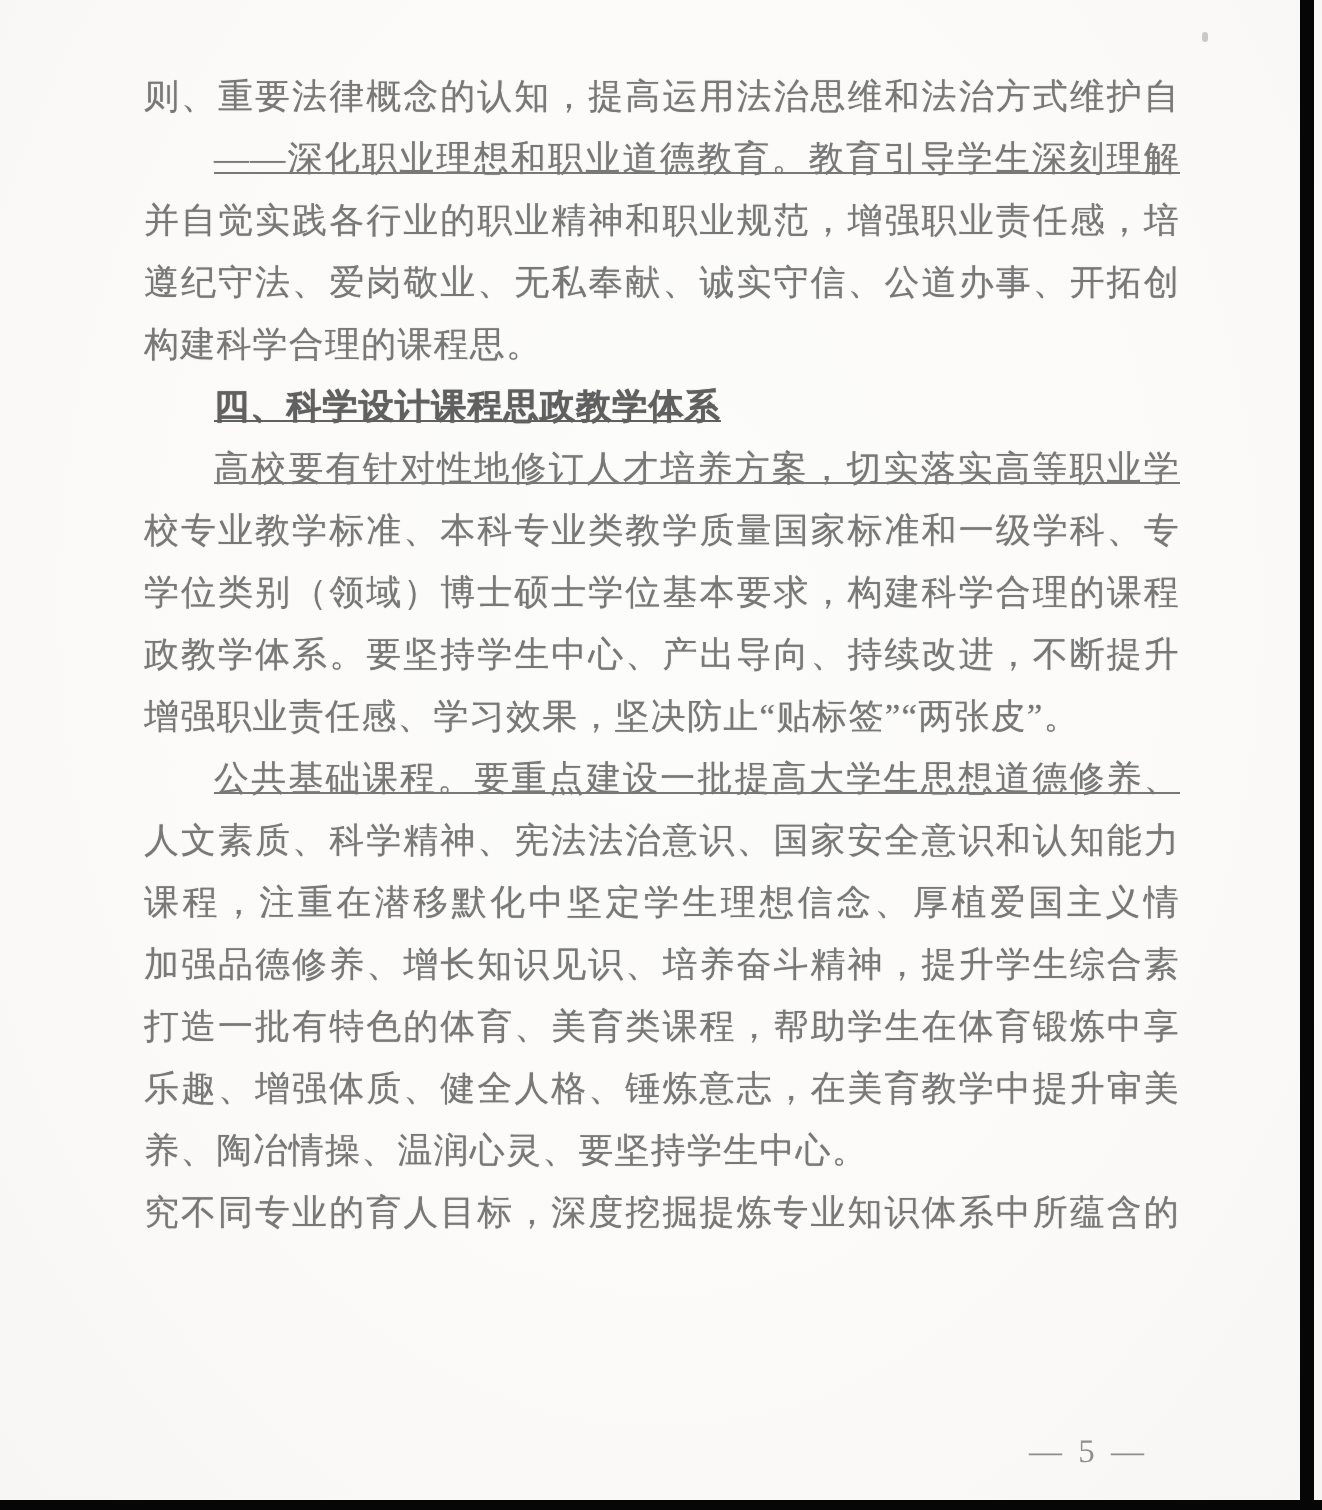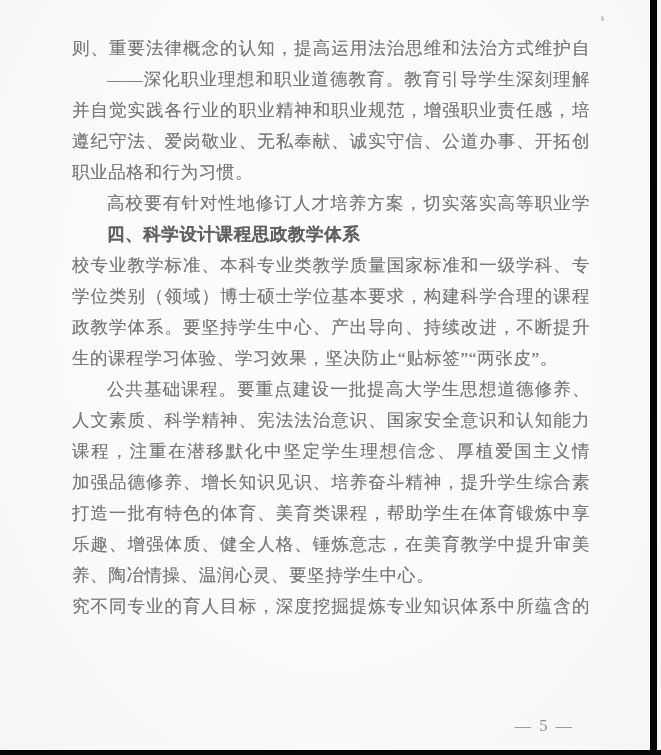--- a/index.html
+++ b/index.html
@@ -31,20 +31,21 @@
     overflow: hidden;
     text-align: justify;
     text-align-last: left;
     text-justify: inter-character;
   }
   .line.full {
     text-align-last: justify;
   }
   .line.indent {
     text-indent: 35px;
+    text-decoration: underline;
   }
   .line.bold {
     font-weight: bold;
     color: #606060;
     text-shadow: 0 0 0.5px rgba(80,80,80,0.7);
   }
   .page-number {
     position: absolute;
     left: 0;
     top: 716px;
@@ -82,27 +83,27 @@
 </style>
 </head>
 <body>
 
 <div class="page">
   <div class="text-block">
       <div class="line full">则、重要法律概念的认知，提高运用法治思维和法治方式维护自身</div>
       <div class="line full indent">——深化职业理想和职业道德教育。教育引导学生深刻理解</div>
       <div class="line full">并自觉实践各行业的职业精神和职业规范，增强职业责任感，培养</div>
       <div class="line full">遵纪守法、爱岗敬业、无私奉献、诚实守信、公道办事、开拓创新的</div>
-      <div class="line">职业品格和行为习惯。</div>
+      <div class="line">构建科学合理的课程思。</div>
+      <div class="line indent bold">四、科学设计课程思政教学体系</div>
       <div class="line full indent">高校要有针对性地修订人才培养方案，切实落实高等职业学</div>
-      <div class="line indent bold">四、科学设计课程思政教学体系</div>
       <div class="line full">校专业教学标准、本科专业类教学质量国家标准和一级学科、专业</div>
       <div class="line full">学位类别（领域）博士硕士学位基本要求，构建科学合理的课程思</div>
       <div class="line full">政教学体系。要坚持学生中心、产出导向、持续改进，不断提升学</div>
-      <div class="line">生的课程学习体验、学习效果，坚决防止“贴标签”“两张皮”。</div>
+      <div class="line">增强职业责任感、学习效果，坚决防止“贴标签”“两张皮”。</div>
       <div class="line full indent">公共基础课程。要重点建设一批提高大学生思想道德修养、</div>
       <div class="line full">人文素质、科学精神、宪法法治意识、国家安全意识和认知能力的</div>
       <div class="line full">课程，注重在潜移默化中坚定学生理想信念、厚植爱国主义情怀、</div>
       <div class="line full">加强品德修养、增长知识见识、培养奋斗精神，提升学生综合素质。</div>
       <div class="line full">打造一批有特色的体育、美育类课程，帮助学生在体育锻炼中享受</div>
       <div class="line full">乐趣、增强体质、健全人格、锤炼意志，在美育教学中提升审美素</div>
       <div class="line">养、陶冶情操、温润心灵、要坚持学生中心。</div>
       <div class="line full">究不同专业的育人目标，深度挖掘提炼专业知识体系中所蕴含的</div>
     </div>
   <div class="page-number">— 5 —</div>

